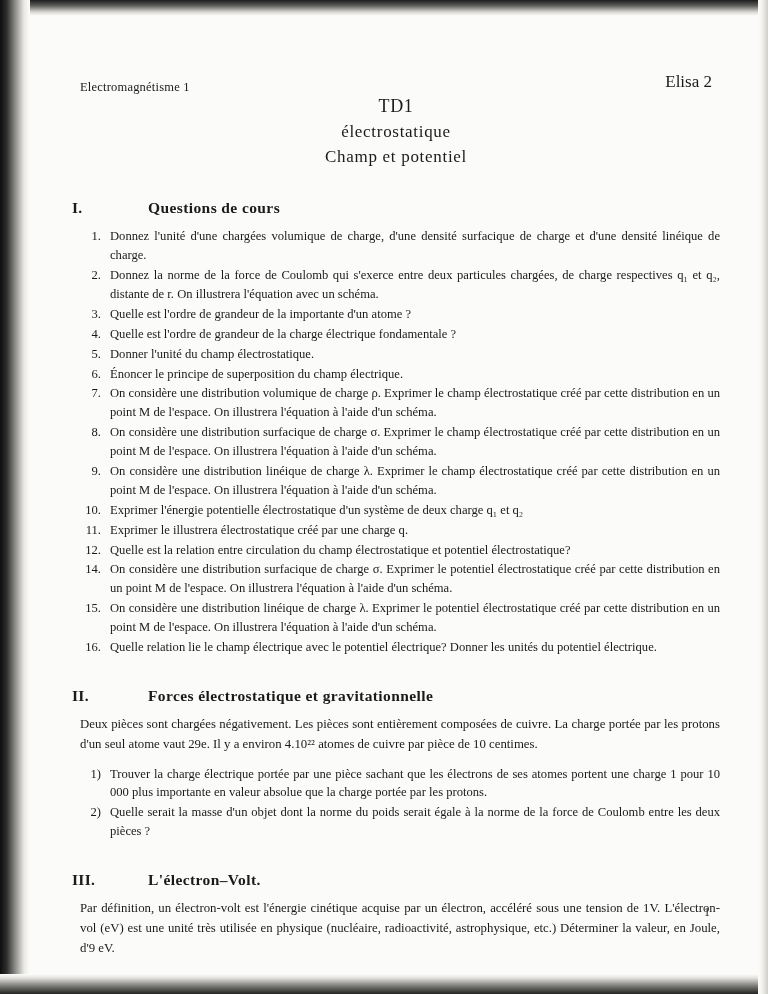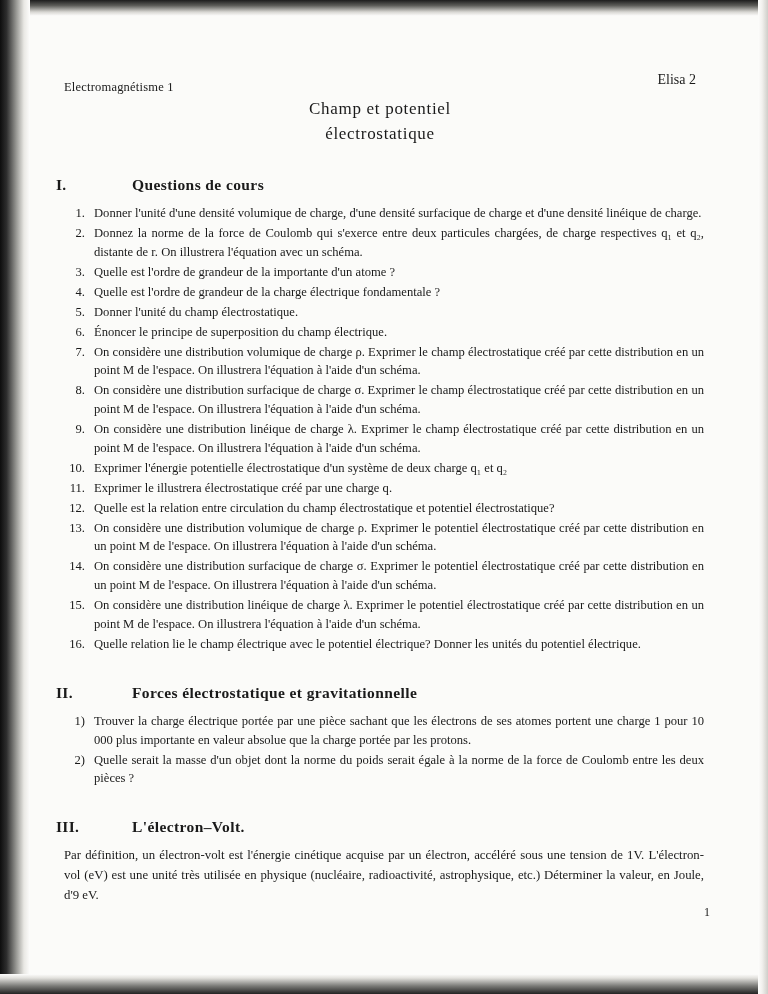--- a/index.html
+++ b/index.html
@@ -53,42 +53,42 @@
   }
   .paper-tint {
     position: absolute;
     left: 24px; top: 12px;
     width: 736px; height: 968px;
     background: #fbfbf9;
     pointer-events: none;
   }
   .content {
     position: absolute;
-    left: 56px;
+    left: 72px;
     top: 70px;
     width: 648px;
   }
 
   
   .topline {
     position: relative;
     height: 24px;
   }
   .course-code {
     position: absolute;
     left: 8px;
     top: 10px;
     font-size: 12.5px;
     letter-spacing: .2px;
   }
   .student {
     position: absolute;
     right: 8px;
     top: 2px;
-    font-size: 14px;
+    font-size: 17px;
   }
   .doc-title {
     text-align: center;
     font-size: 18px;
     letter-spacing: .6px;
     margin-top: 2px;
   }
   .doc-subtitle {
     text-align: center;
     font-size: 17px;
@@ -170,34 +170,35 @@
 <div class="page">
   <div class="paper-tint"></div>
 
   <div class="content">
 
     <div class="topline">
       <div class="course-code">Electromagnétisme 1</div>
       <div class="student">Elisa 2</div>
     </div>
 
+    <div class="doc-title">TD1</div>
     <div class="doc-subtitle">
+      <div>électrostatique</div>
       <div>Champ et potentiel</div>
-      <div>électrostatique</div>
     </div>
 
     <div class="section">
       <div class="section-head">
         <span class="section-num">I.</span>
         <span class="section-title">Questions de cours</span>
       </div>
       <ol class="numbered q-list">
         <li>
             <span class="marker">1.</span>
-            <span class="txt">Donner l'unité d'une densité volumique de charge, d'une densité surfacique de charge et d'une densité linéique de charge.</span>
+            <span class="txt">Donnez l'unité d'une chargées volumique de charge, d'une densité surfacique de charge et d'une densité linéique de charge.</span>
           </li>
         <li>
             <span class="marker">2.</span>
             <span class="txt">Donnez la norme de la force de Coulomb qui s'exerce entre deux particules chargées, de charge respectives q₁ et q₂, distante de r. On illustrera l'équation avec un schéma.</span>
           </li>
         <li>
             <span class="marker">3.</span>
             <span class="txt">Quelle est l'ordre de grandeur de la importante d'un atome ?</span>
           </li>
         <li>
@@ -228,24 +229,20 @@
             <span class="marker">10.</span>
             <span class="txt">Exprimer l'énergie potentielle électrostatique d'un système de deux charge q₁ et q₂</span>
           </li>
         <li>
             <span class="marker">11.</span>
             <span class="txt">Exprimer le illustrera électrostatique créé par une charge q.</span>
           </li>
         <li>
             <span class="marker">12.</span>
             <span class="txt">Quelle est la relation entre circulation du champ électrostatique et potentiel électrostatique?</span>
-          </li>
-        <li>
-            <span class="marker">13.</span>
-            <span class="txt">On considère une distribution volumique de charge ρ. Exprimer le potentiel électrostatique créé par cette distribution en un point M de l'espace. On illustrera l'équation à l'aide d'un schéma.</span>
           </li>
         <li>
             <span class="marker">14.</span>
             <span class="txt">On considère une distribution surfacique de charge σ. Exprimer le potentiel électrostatique créé par cette distribution en un point M de l'espace. On illustrera l'équation à l'aide d'un schéma.</span>
           </li>
         <li>
             <span class="marker">15.</span>
             <span class="txt">On considère une distribution linéique de charge λ. Exprimer le potentiel électrostatique créé par cette distribution en un point M de l'espace. On illustrera l'équation à l'aide d'un schéma.</span>
           </li>
         <li>
@@ -253,20 +250,21 @@
             <span class="txt">Quelle relation lie le champ électrique avec le potentiel électrique? Donner les unités du potentiel électrique.</span>
           </li>
       </ol>
     </div>
 
     <div class="section">
       <div class="section-head">
         <span class="section-num">II.</span>
         <span class="section-title">Forces électrostatique et gravitationnelle</span>
       </div>
+      <div class="para">Deux pièces sont chargées négativement. Les pièces sont entièrement composées de cuivre. La charge portée par les protons d'un seul atome vaut 29e. Il y a environ 4.10²² atomes de cuivre par pièce de 10 centimes.</div>
       <ol class="numbered sub-list">
         <li>
             <span class="marker">1)</span>
             <span class="txt">Trouver la charge électrique portée par une pièce sachant que les électrons de ses atomes portent une charge 1 pour 10 000 plus importante en valeur absolue que la charge portée par les protons.</span>
           </li>
         <li>
             <span class="marker">2)</span>
             <span class="txt">Quelle serait la masse d'un objet dont la norme du poids serait égale à la norme de la force de Coulomb entre les deux pièces ?</span>
           </li>
       </ol>

